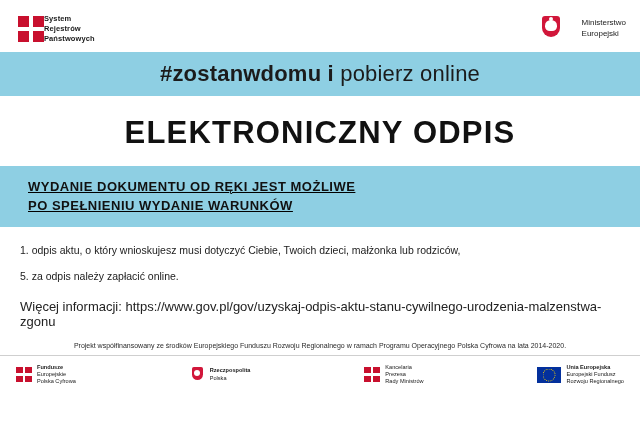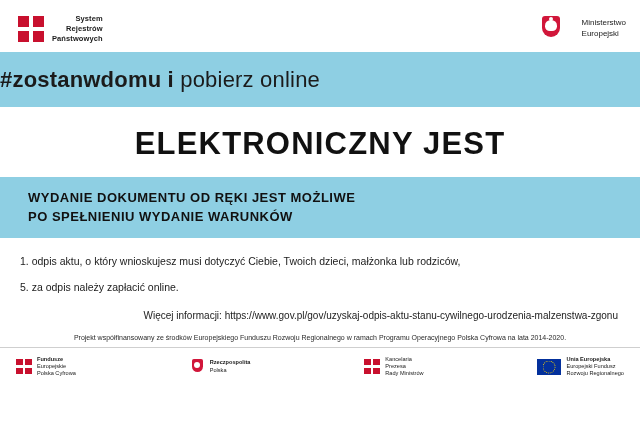--- a/index.html
+++ b/index.html
@@ -24,22 +24,20 @@
     height: 52px;
     display: flex;
     align-items: center;
     justify-content: space-between;
     padding: 6px 14px 0 18px;
     box-sizing: border-box;
   }
   .brand-left {
     display: flex;
     align-items: center;
-    gap: 8px;
-    text-align: right;
   }
   .srp-mark {
     width: 26px;
     height: 26px;
     position: relative;
     flex: 0 0 auto;
   }
   .srp-mark span {
     position: absolute;
     background: #c8102e;
@@ -91,23 +89,24 @@
   }
   .brand-right .txt {
     font-size: 8px;
     line-height: 1.35;
     color: #1a1a1a;
   }
 
   
   .band-hash {
     background: #8ecfe3;
-    height: 55px;
-    display: flex;
-    align-items: center;
+    height: 44px;
+    display: flex;
+    align-items: center;
+    justify-content: center;
   }
   .band-hash .line {
     font-size: 22px;
     font-weight: 700;
     color: #1b1b1b;
     letter-spacing: .2px;
     white-space: nowrap;
   }
   .band-hash .line .tail {
     font-weight: 400;
@@ -125,20 +124,21 @@
     letter-spacing: 1.2px;
     color: #111111;
     line-height: 1.22;
     white-space: nowrap;
   }
 
   
   .band-cond {
     background: #8ecfe3;
     padding: 11px 14px 11px 28px;
+    text-decoration: underline;
   }
   .band-cond .c1,
   .band-cond .c2 {
     font-size: 13px;
     font-weight: 700;
     color: #111111;
     letter-spacing: .5px;
     line-height: 1.5;
   }
 
@@ -146,22 +146,22 @@
   .list {
     padding: 16px 22px 4px 20px;
   }
   .list .li {
     font-size: 10.5px;
     color: #1b1b1b;
     line-height: 1.35;
     margin-bottom: 12px;
   }
   .info-line {
-    text-align: right;
-    font-size: 10px;
+    text-align: left;
+    font-size: 13px;
     color: #222222;
     margin-top: 16px;
   }
   .info-line .url {
     color: #222222;
   }
 
   
   .footer-note {
     text-align: center;
@@ -272,21 +272,21 @@
         <div>Europejski</div>
       </div>
     </div>
   </div>
 
   <div class="band-hash">
     <div class="line"><span>#zostanwdomu i </span><span class="tail">pobierz online</span></div>
   </div>
 
   <div class="title-wrap">
-    <div class="t1">ELEKTRONICZNY JEST</div>
+    <div class="t1">ELEKTRONICZNY ODPIS</div>
   </div>
 
   <div class="band-cond">
     <div class="c1">WYDANIE DOKUMENTU OD RĘKI JEST MOŻLIWE</div>
     <div class="c2">PO SPEŁNIENIU WYDANIE WARUNKÓW</div>
   </div>
 
   <div class="list">
     <div class="li">1. odpis aktu, o który wnioskujesz musi dotyczyć Ciebie, Twoich dzieci, małżonka lub rodziców,</div>
     <div class="li">5. za odpis należy zapłacić online.</div>

